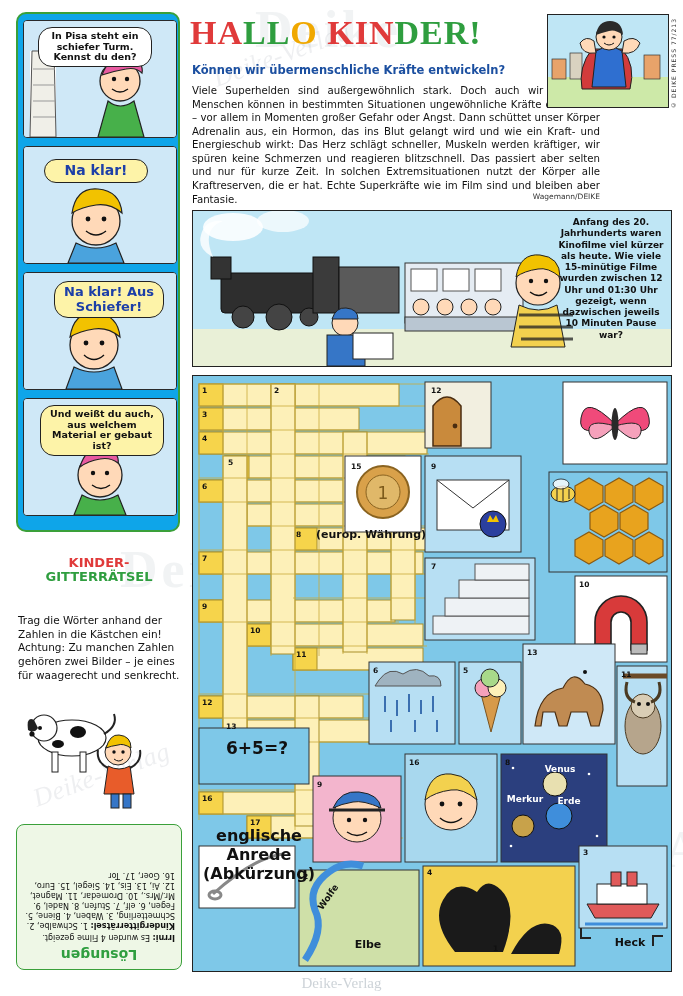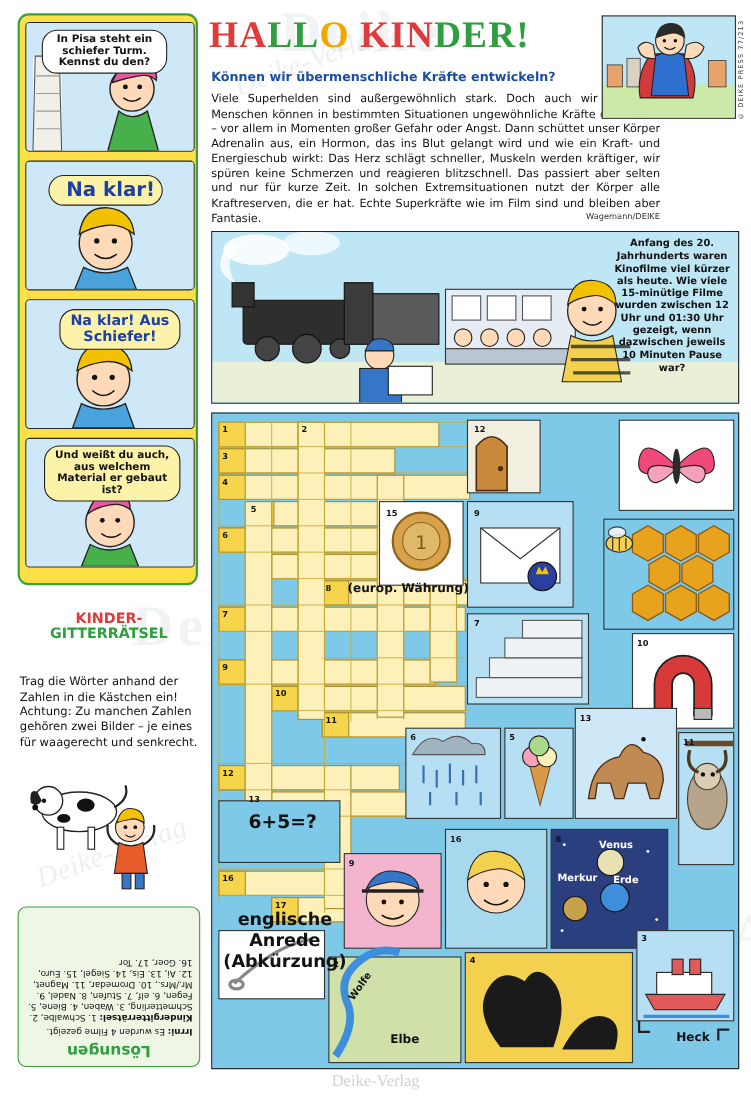--- a/index.html
+++ b/index.html
@@ -21,34 +21,34 @@
     user-select:none;
     font-size:26px;
     letter-spacing:.5px;
   }
   .wm.big{font-size:52px;color:rgba(120,135,150,0.10);font-style:normal;font-weight:bold;letter-spacing:4px;}
   .wm.rot{transform:rotate(-20deg);}
 
   
   .comic-col{
     position:absolute;left:16px;top:12px;width:164px;height:520px;
-    border:2px solid #3aa03a;border-radius:10px;background:#fde047;
+    border:2px solid #3aa03a;border-radius:10px;background:#0ea5e9;
     box-sizing:border-box;padding:6px 5px;
   }
   .comic-panel{
     position:relative;width:152px;height:116px;margin:0 auto 8px auto;
     border:1.5px solid #2a2a2a;border-radius:4px;overflow:hidden;background:#cfe8f7;
   }
   .bubble{
     position:absolute;background:#fff;border:1.5px solid #222;border-radius:14px;
     padding:3px 6px;font-size:9.5px;line-height:1.12;text-align:center;font-weight:bold;
     font-family:"DejaVu Sans", sans-serif;color:#111;
   }
   .bubble.yellow{background:#fdf3a8;}
-  .bubble.big{font-size:18px;color:#1c3fa8;text-align:right;}
+  .bubble.big{font-size:14px;color:#1c3fa8;}
   .bubble.big2{font-size:13px;color:#1c3fa8;}
 
   
   .hallo{
     position:absolute;left:190px;top:14px;font-size:34px;font-weight:bold;
     font-family:Liberation Serif, serif;letter-spacing:1px;
   }
   .hallo span:nth-child(1){color:#e03a3a}
   .hallo span:nth-child(2){color:#2f9e3f}
   .hallo span:nth-child(3){color:#f0a800}

